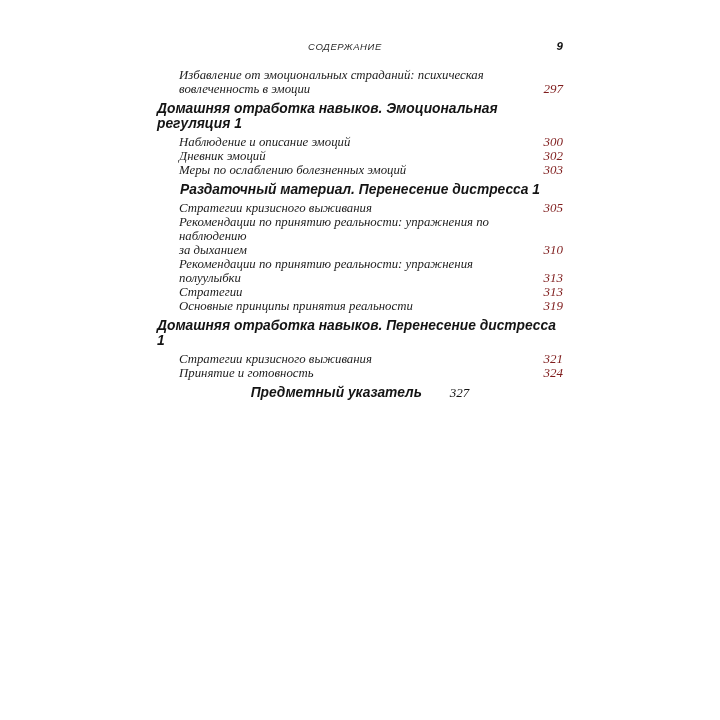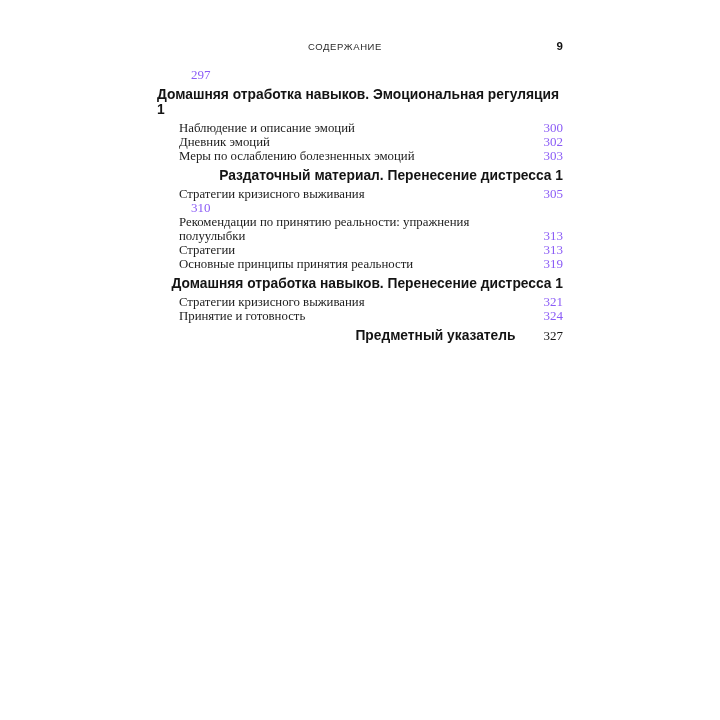--- a/index.html
+++ b/index.html
@@ -7,20 +7,21 @@
     padding: 0;
     background: #ffffff;
   }
   .canvas {
     position: relative;
     width: 720px;
     height: 603px;
     background: #ffffff;
     overflow: hidden;
     font-family: "Liberation Serif", serif;
+    font-style: italic;
     -webkit-font-smoothing: antialiased;
   }
   .page-content {
     position: absolute;
     left: 157px;
     top: 41px;
     width: 406px;
     color: #1c1c1c;
   }
   
@@ -58,26 +59,26 @@
   .entry-title {
     font-size: 12.8px;
     line-height: 14px;
     white-space: pre-line;
     color: #1c1c1c;
   }
   .entry-page {
     font-size: 13px;
     line-height: 14px;
     margin-left: 12px;
-    color: #8b5cf6;
+    color: #7f1d1d;
     flex-shrink: 0;
   }
   .section-heading {
     display: flex;
-    justify-content: flex-end;
+    justify-content: center;
     align-items: flex-end;
     margin-top: 5px;
     margin-bottom: 4px;
     font-family: "Liberation Sans", sans-serif;
     font-weight: bold;
     font-size: 13.8px;
     line-height: 15px;
     color: #141414;
   }
   .heading-page {
@@ -94,20 +95,22 @@
 
 <div class="canvas">
   <div class="page-content">
 
     <div class="header-row">
       <span class="running-header">СОДЕРЖАНИЕ</span>
       <span class="folio">9</span>
     </div>
 
     <div class="entry">
+      <span class="entry-title">Избавление от эмоциональных страданий: психическая
+вовлеченность в эмоции</span>
       <span class="entry-page">297</span>
     </div>
 
     <div class="section-heading">
       <span>Домашняя отработка навыков. Эмоциональная регуляция 1</span>
     </div>
     <div class="entry">
       <span class="entry-title">Наблюдение и описание эмоций</span>
       <span class="entry-page">300</span>
     </div>
@@ -121,20 +124,22 @@
     </div>
 
     <div class="section-heading">
       <span>Раздаточный материал. Перенесение дистресса 1</span>
     </div>
     <div class="entry">
       <span class="entry-title">Стратегии кризисного выживания</span>
       <span class="entry-page">305</span>
     </div>
     <div class="entry">
+      <span class="entry-title">Рекомендации по принятию реальности: упражнения по наблюдению
+за дыханием</span>
       <span class="entry-page">310</span>
     </div>
     <div class="entry">
       <span class="entry-title">Рекомендации по принятию реальности: упражнения полуулыбки</span>
       <span class="entry-page">313</span>
     </div>
     <div class="entry">
       <span class="entry-title">Стратегии</span>
       <span class="entry-page">313</span>
     </div>

